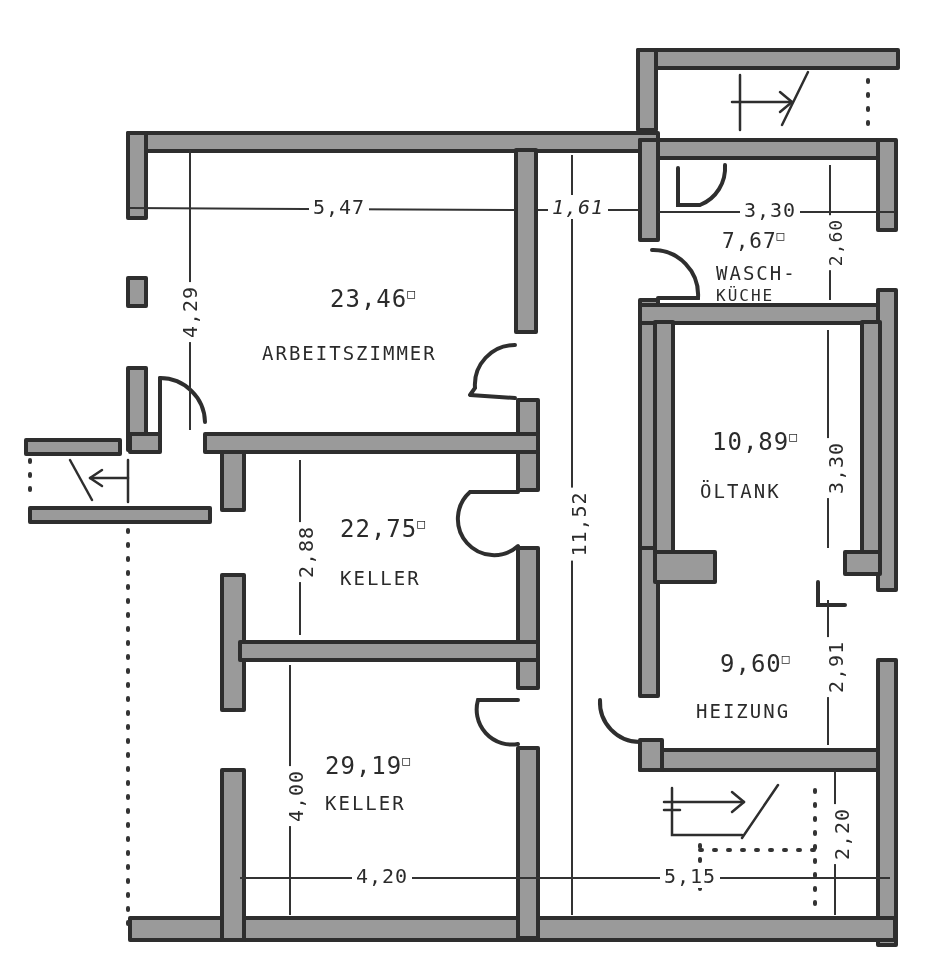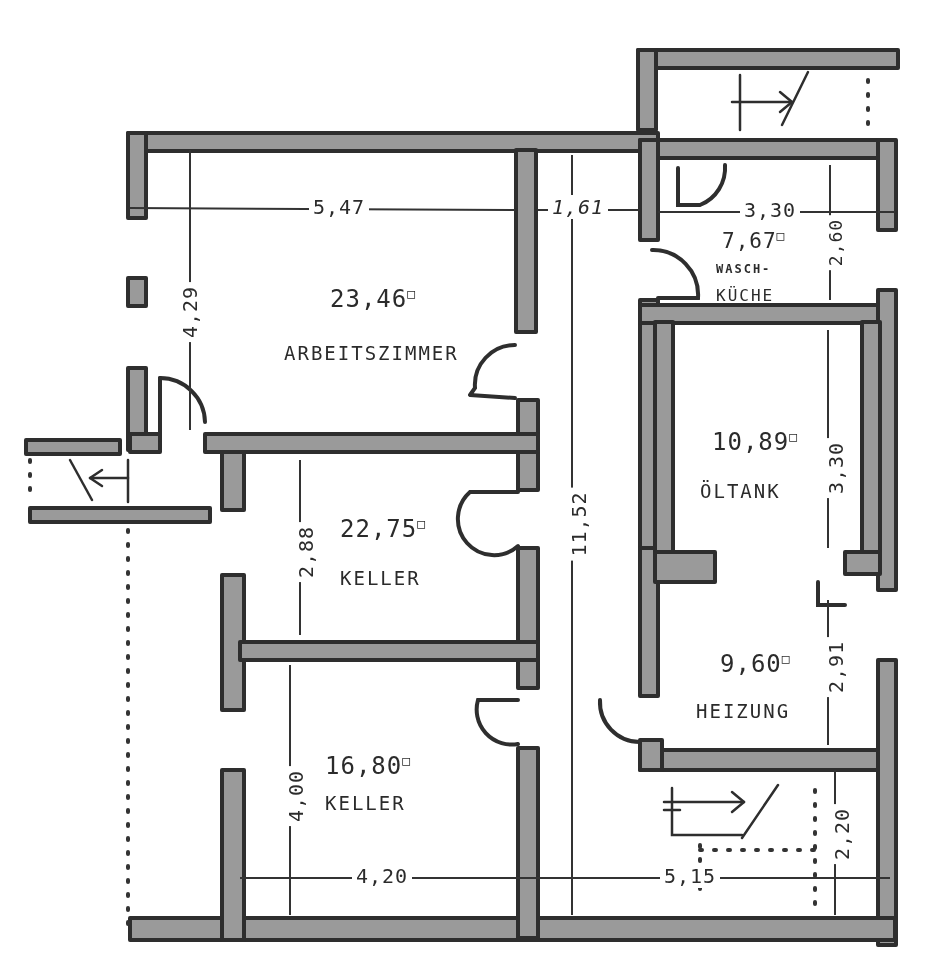--- a/index.html
+++ b/index.html
@@ -128,44 +128,44 @@
     <path class="thin" d="M828 330 L828 548"></path>
     <path class="thin" d="M828 600 L828 745"></path>
     <path class="thin" d="M835 770 L835 915"></path>
     <path class="thin" d="M300 460 L300 635"></path>
     <path class="thin" d="M290 665 L290 915"></path>
     <path class="thin" d="M240 878 L890 878"></path>
   </g>
 </svg>
 
 <div class="lbl area" style="left:330px;top:285px;"><span>23,46</span><sup>□</sup></div>
-<div class="lbl name" style="left:262px;top:342px;margin-left:22px;">ARBEITSZIMMER</div>
+<div class="lbl name" style="left:262px;top:342px;">ARBEITSZIMMER</div>
 <div class="lbl dim" style="left:298px;top:195px;margin-left:11px;">5,47</div>
 <div class="lbl dim rot" style="left:160px;top:300px;">4,29</div>
 
 <div class="lbl dim" style="left:548px;top:195px;font-style:italic;">1,61</div>
 <div class="lbl dim rot" style="left:542px;top:512px;">11,52</div>
 
 <div class="lbl dim" style="left:740px;top:198px;">3,30</div>
 <div class="lbl area" style="left:722px;top:228px;font-size:21px;"><span>7,67</span><sup>□</sup></div>
-<div class="lbl name" style="left:716px;top:262px;font-size:12px;font-weight:bold;">WASCH-</div>
+<div class="lbl name" style="left:716px;top:262px;font-size:19px;">WASCH-</div>
 <div class="lbl name" style="left:716px;top:286px;font-size:16px;">KÜCHE</div>
 <div class="lbl dim rot" style="left:808px;top:232px;font-size:18px;">2,60</div>
 
 <div class="lbl area" style="left:712px;top:428px;"><span>10,89</span><sup>□</sup></div>
 <div class="lbl name" style="left:700px;top:480px;">ÖLTANK</div>
 <div class="lbl dim rot" style="left:806px;top:456px;">3,30</div>
 
 <div class="lbl area" style="left:340px;top:515px;"><span>22,75</span><sup>□</sup></div>
 <div class="lbl name" style="left:340px;top:567px;">KELLER</div>
 <div class="lbl dim rot" style="left:276px;top:540px;">2,88</div>
 
 <div class="lbl area" style="left:720px;top:650px;"><span>9,60</span><sup>□</sup></div>
 <div class="lbl name" style="left:696px;top:700px;">HEIZUNG</div>
 <div class="lbl dim rot" style="left:806px;top:655px;">2,91</div>
 
-<div class="lbl area" style="left:325px;top:752px;"><span>16,80</span><sup>□</sup></div>
+<div class="lbl area" style="left:325px;top:752px;"><span>29,19</span><sup>□</sup></div>
 <div class="lbl name" style="left:325px;top:792px;">KELLER</div>
 <div class="lbl dim rot" style="left:266px;top:784px;">4,00</div>
 <div class="lbl dim" style="left:352px;top:864px;">4,20</div>
 
 <div class="lbl dim" style="left:660px;top:864px;">5,15</div>
 <div class="lbl dim rot" style="left:812px;top:822px;">2,20</div>
 
 </body></html>

